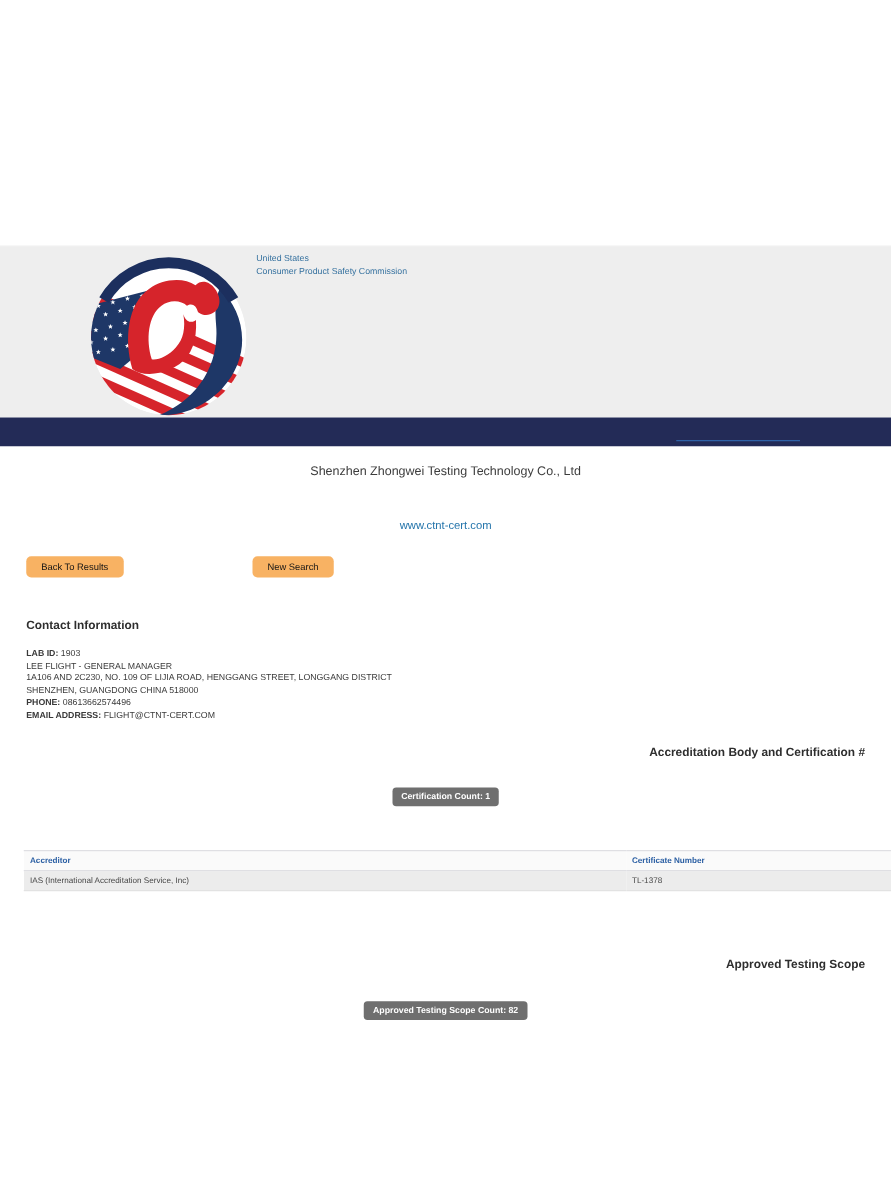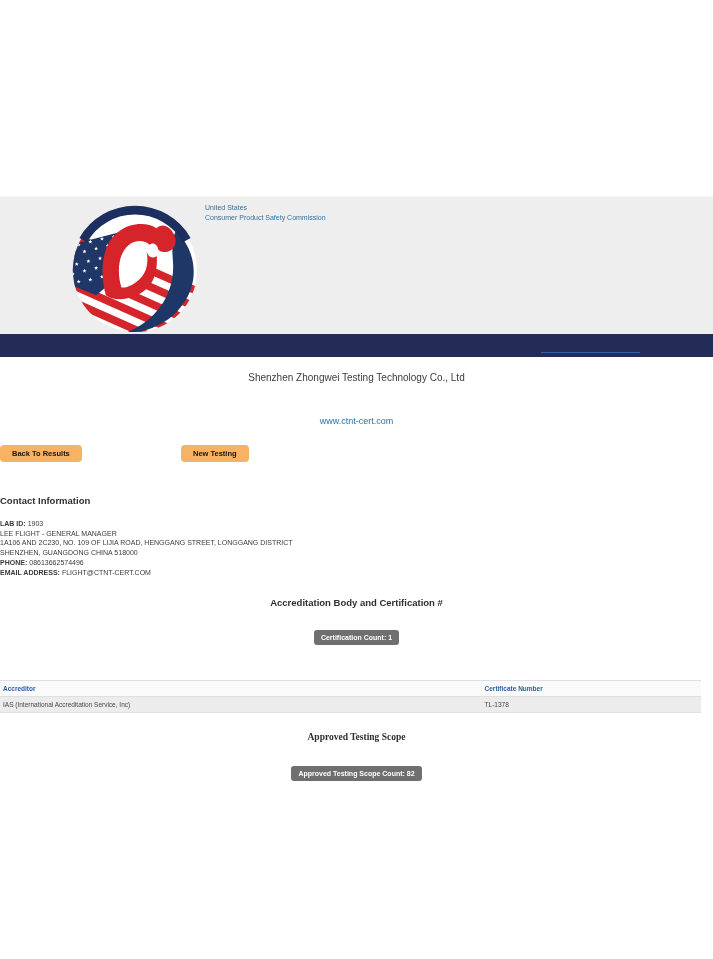--- a/index.html
+++ b/index.html
@@ -14,41 +14,41 @@
   .site-header { position:relative; height:138px; background:#eeeeee; border-top:1px solid #f7f7f7; }
   .logo-wrap { position:absolute; left:67px; top:3px; width:136px; height:136px; }
   .logo-wrap svg { width:100%; height:100%; display:block; }
   .agency { position:absolute; left:205px; top:6px; font-size:7px; line-height:9.5px; color:#35719f; }
 
   
   .navbar { position:relative; height:23px; background:#232b57; }
   .nav-underline { position:absolute; left:541px; bottom:4px; width:99px; height:1px; background:#2f62a7; }
 
   
-  .main { padding:0 0; }
+  .main { padding:0 21px; }
   .page-title { margin-top:14px; text-align:center; font-size:10px; line-height:13px; color:#3c3c3c; font-weight:400; }
   .site-link-row { margin-top:26px; text-align:center; }
   .site-link { font-size:9px; line-height:11px; color:#2374ab; text-decoration:none; }
 
   .btn-row { position:relative; margin-top:17px; height:17px; }
   .btn {
     position:absolute; top:0; height:17px; background:#f8b263; color:#151515;
     border:none; border-radius:4px; font-family:"Liberation Sans", sans-serif;
-    font-weight:700; font-size:7.5px; padding:0 12px; cursor:pointer;
+    font-weight:400; font-size:7.5px; padding:0 12px; cursor:pointer;
   }
   .btn-back { left:0; }
   .btn-new { left:181px; }
 
   .contact-h { margin-top:32px; font-size:9.5px; line-height:13px; font-weight:700; color:#2e2e2e; }
   .contact-block { margin-top:12px; font-size:7px; line-height:9.7px; color:#3a3a3a; }
   .lbl { font-weight:700; margin-right:2px; }
 
-  .section-h { text-align:center; font-weight:700; font-size:9.5px; color:#2e2e2e; }
+  .section-h { text-align:right; font-weight:700; font-size:9.5px; color:#2e2e2e; }
   .accr-h { margin-top:19px; line-height:14px; }
-  .scope-h { margin-top:17px; line-height:14px;font-family:Liberation Serif, serif; }
+  .scope-h { margin-top:52px; line-height:14px; }
 
   .badge-row { text-align:center; }
   .badge-row.first { margin-top:16px; }
   .badge-row.second { margin-top:18px; }
   .badge {
     display:inline-block; background:#6f6f6f; color:#fff; font-weight:700;
     font-size:7px; line-height:7px; padding:4px 7px; border-radius:3px;
   }
 
   .table-wrap { margin:35px 0 0 -2px; width:703px; }
@@ -133,21 +133,21 @@
 <main class="main">
 
   <h1 class="page-title">Shenzhen Zhongwei Testing Technology Co., Ltd</h1>
 
   <div class="site-link-row">
     <a class="site-link" href="#">www.ctnt-cert.com</a>
   </div>
 
   <div class="btn-row">
     <button class="btn btn-back">Back To Results</button>
-    <button class="btn btn-new">New Testing</button>
+    <button class="btn btn-new">New Search</button>
   </div>
 
   <h2 class="contact-h">Contact Information</h2>
 
   <div class="contact-block">
     <div>
       <span class="lbl">LAB ID:</span><span>1903</span>
     </div>
     <div>LEE FLIGHT - GENERAL MANAGER</div>
     <div>1A106 AND 2C230, NO. 109 OF LIJIA ROAD, HENGGANG STREET, LONGGANG DISTRICT</div>

